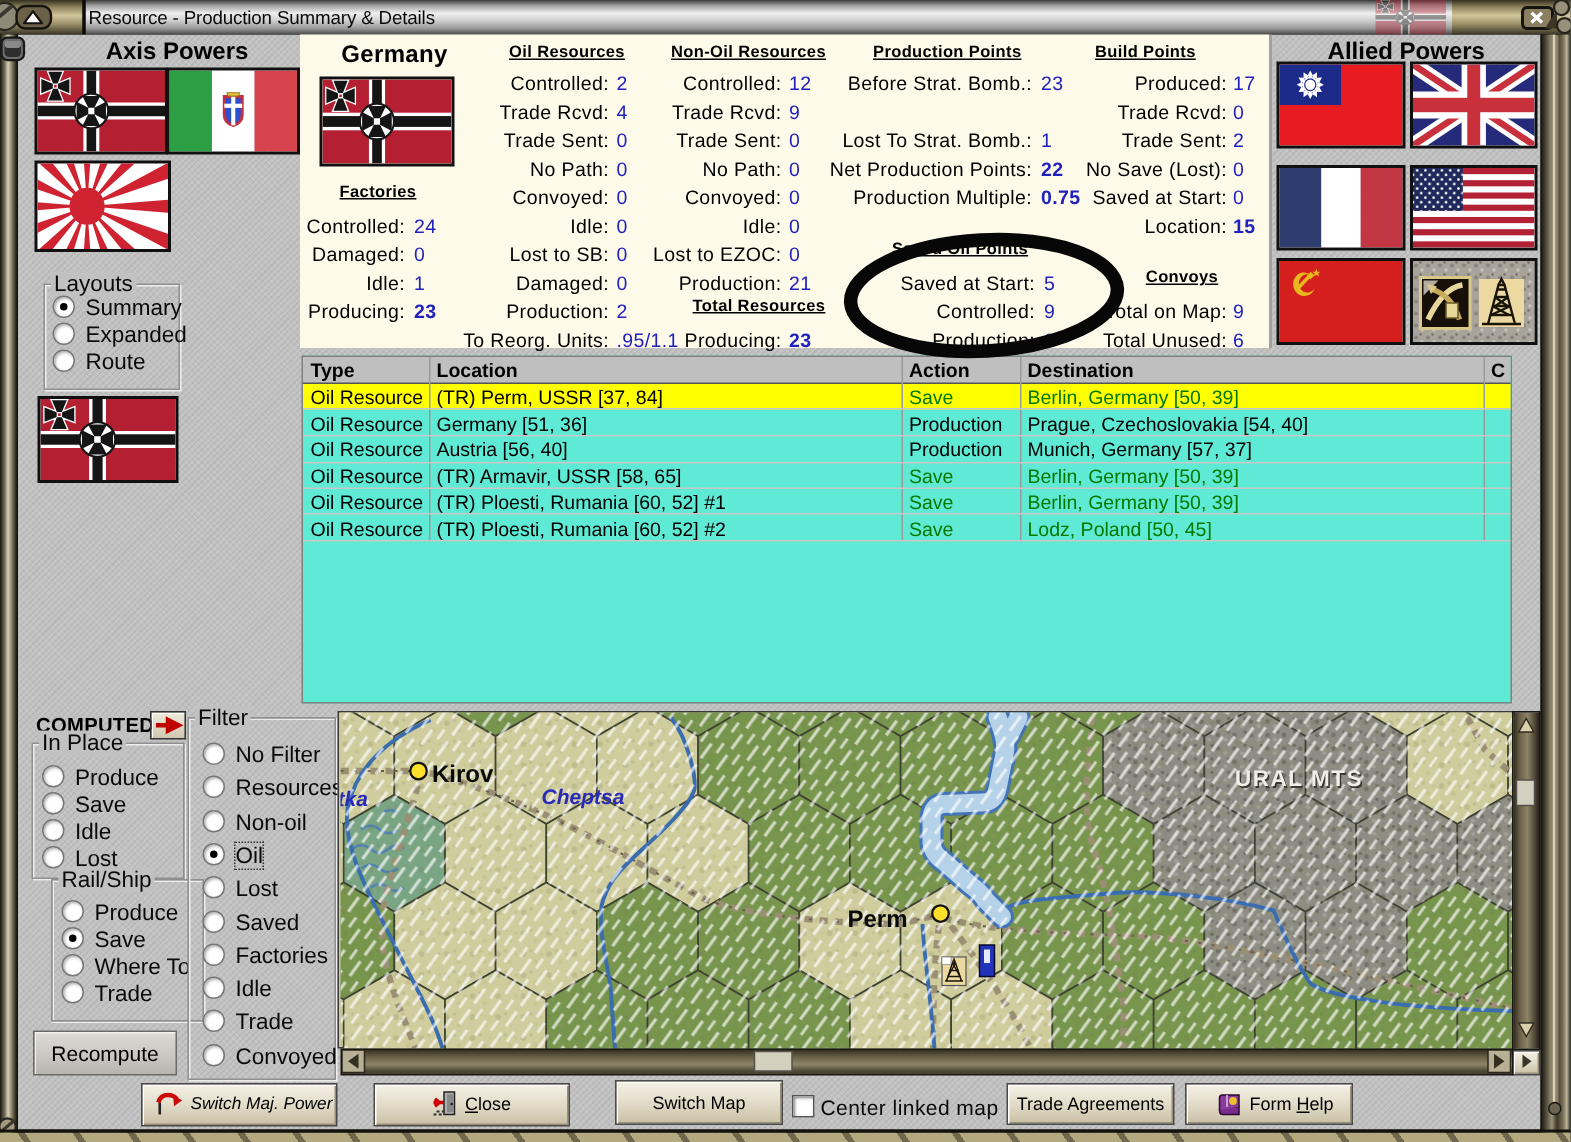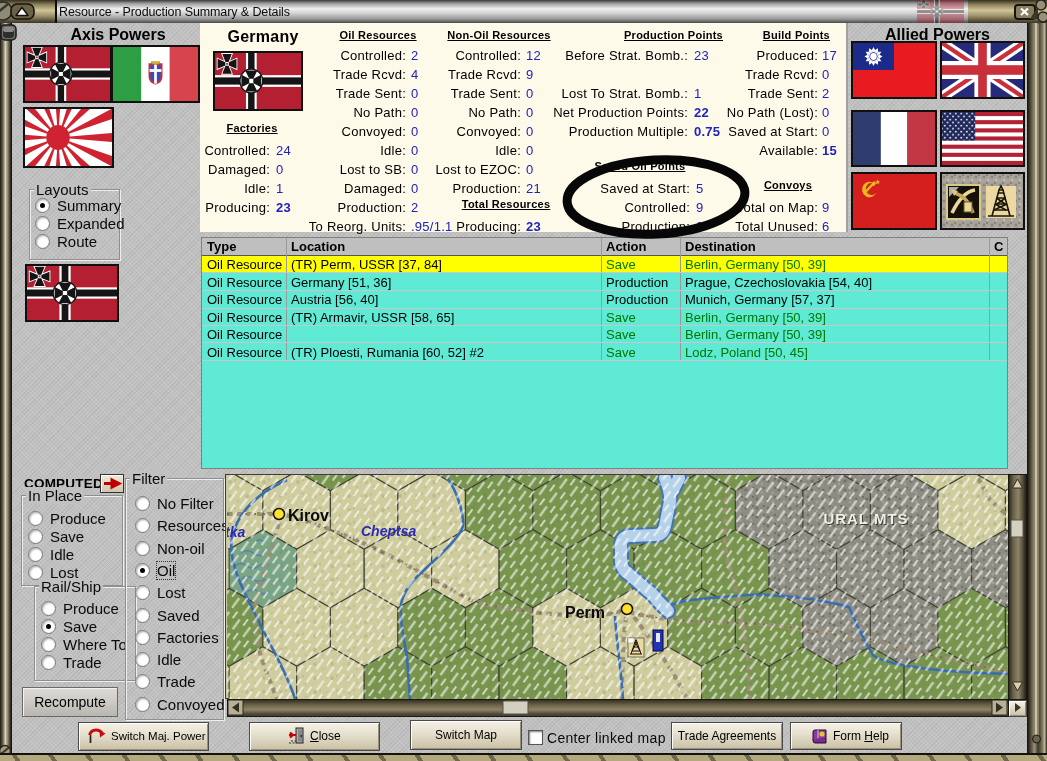--- a/index.html
+++ b/index.html
@@ -150,22 +150,22 @@
    <div class="gtitle">Layouts</div>
    <div class="rrow" style="left:5px;top:7px;"><span class="radio sel"></span>Summary</div>
    <div class="rrow" style="left:5px;top:25px;"><span class="radio"></span>Expanded</div>
    <div class="rrow" style="left:5px;top:43px;"><span class="radio"></span>Route</div>
  </div>
 
  <div id="stats">
  <div class="abs b" style="left:13px;top:5px;width:100px;text-align:center;font-size:16px;">Germany</div>
  <div class="hd" style="left:128px;top:6px;width:100px;text-align:center;">Oil Resources</div>
  <div class="hd" style="left:239px;top:6px;width:120px;text-align:center;">Non-Oil Resources</div>
- <div class="hd" style="left:403px;top:6px;width:120px;text-align:right;">Production Points</div>
- <div class="hd" style="left:530px;top:6px;width:100px;text-align:right;">Build Points</div>
+ <div class="hd" style="left:382px;top:6px;width:120px;text-align:left;">Production Points</div>
+ <div class="hd" style="left:530px;top:6px;width:100px;text-align:left;">Build Points</div>
  <div class="hd" style="left:2px;top:99px;width:100px;text-align:center;">Factories</div>
  <div class="hd" style="left:246px;top:175px;width:120px;text-align:center;">Total Resources</div>
  <div class="hd" style="left:390px;top:137px;width:100px;text-align:center;">Saved Oil Points</div>
  <div class="hd" style="left:538px;top:156px;width:100px;text-align:center;">Convoys</div>
  <div class="ln" style="top:118px;">
         <span class="lab" style="right:576px;">Controlled:</span>
         <span class="val bluev" style="left:76px;">24</span>
       </div>
  <div class="ln" style="top:137px;">
         <span class="lab" style="right:576px;">Damaged:</span>
@@ -289,29 +289,29 @@
       </div>
  <div class="ln" style="top:42px;">
         <span class="lab" style="right:28px;">Trade Rcvd:</span>
         <span class="val bluev" style="left:622px;">0</span>
       </div>
  <div class="ln" style="top:61px;">
         <span class="lab" style="right:28px;">Trade Sent:</span>
         <span class="val bluev" style="left:622px;">2</span>
       </div>
  <div class="ln" style="top:80px;">
-        <span class="lab" style="right:28px;">No Path (Lost):</span>
+        <span class="lab" style="right:28px;">No Save (Lost):</span>
         <span class="val bluev" style="left:622px;">0</span>
       </div>
  <div class="ln" style="top:99px;">
         <span class="lab" style="right:28px;">Saved at Start:</span>
         <span class="val bluev" style="left:622px;">0</span>
       </div>
  <div class="ln" style="top:118px;">
-        <span class="lab" style="right:28px;">Available:</span>
+        <span class="lab" style="right:28px;">Location:</span>
         <span class="val bluev b" style="left:622px;">15</span>
       </div>
  <div class="ln" style="top:175px;">
         <span class="lab" style="right:28px;">Total on Map:</span>
         <span class="val bluev" style="left:622px;">9</span>
       </div>
  <div class="ln" style="top:194px;">
         <span class="lab" style="right:28px;">Total Unused:</span>
         <span class="val bluev" style="left:622px;">6</span>
       </div>
@@ -447,20 +447,21 @@
         <span class="tc c3">Munich, Germany [57, 37]</span>
       </div>
  <div class="trow" style="top:70.5px;">
         <span class="tc c0">Oil Resource</span>
         <span class="tc c1">(TR) Armavir, USSR [58, 65]</span>
         <span class="tc c2 grn">Save</span>
         <span class="tc c3 grn">Berlin, Germany [50, 39]</span>
       </div>
  <div class="trow" style="top:88.0px;">
         <span class="tc c0">Oil Resource</span>
+        <span class="tc c1">(TR) Ploesti, Rumania [60, 52] #1</span>
         <span class="tc c2 grn">Save</span>
         <span class="tc c3 grn">Berlin, Germany [50, 39]</span>
       </div>
  <div class="trow" style="top:105.5px;">
         <span class="tc c0">Oil Resource</span>
         <span class="tc c1">(TR) Ploesti, Rumania [60, 52] #2</span>
         <span class="tc c2 grn">Save</span>
         <span class="tc c3 grn">Lodz, Poland [50, 45]</span>
       </div>
  <div class="vline" style="left:84px;height:123px;"></div>
@@ -685,21 +686,21 @@
  <div class="abs" style="left:227px;top:699px;width:780px;height:16px;background:linear-gradient(180deg,#35311f 0%,#6a6148 30%,#8d8468 60%,#4a4433 90%);border:1px solid #1a1812;">
   <svg width="780" height="16" viewBox="0 0 780 16" style="position:absolute;left:0;top:0;">
    <rect x="0" y="0" width="15" height="15" fill="#b8b094" stroke="#2a271c"></rect>
    <path d="M11 2.5 L4 7.5 L11 12.5 Z" fill="#33301f"></path>
    <rect x="764" y="0" width="15" height="15" fill="#b8b094" stroke="#2a271c"></rect>
    <path d="M768 2.5 L775 7.5 L768 12.5 Z" fill="#33301f"></path>
    <rect x="275" y="1" width="25" height="13" fill="#d4d0c0" stroke="#55514a"></rect>
   </svg>
  </div>
 
- <div class="btn" style="left:78px;top:722px;width:129px;height:27px;line-height:27px;">
+ <div class="btn" style="left:94px;top:722px;width:129px;height:27px;line-height:27px;font-style:italic;">
    <svg width="20" height="18" style="position:absolute;left:8px;top:4px;" viewBox="0 0 20 18">
      <path d="M3.5 16 L3.5 8" stroke="#222" stroke-width="1.7" fill="none"></path>
      <path d="M2.5 8 Q4 3 9 3 Q13 3 15 6" stroke="#cc0a0a" stroke-width="3" fill="none"></path>
      <path d="M12.5 3.5 L18.5 6.5 L13 10.5 Z" fill="#cc0a0a"></path>
    </svg>
    <span class="abs" style="left:32px;top:0;font-size:11.5px;">Switch Maj. Power</span>
     </div>
  <div class="btn" style="left:249px;top:722px;width:129px;height:27px;line-height:27px;">
    <svg width="20" height="20" style="position:absolute;left:37px;top:3px;" viewBox="0 0 20 20">
      <rect x="9" y="2" width="7" height="15" fill="#b0b0b0" stroke="#222" stroke-width="1"></rect>

